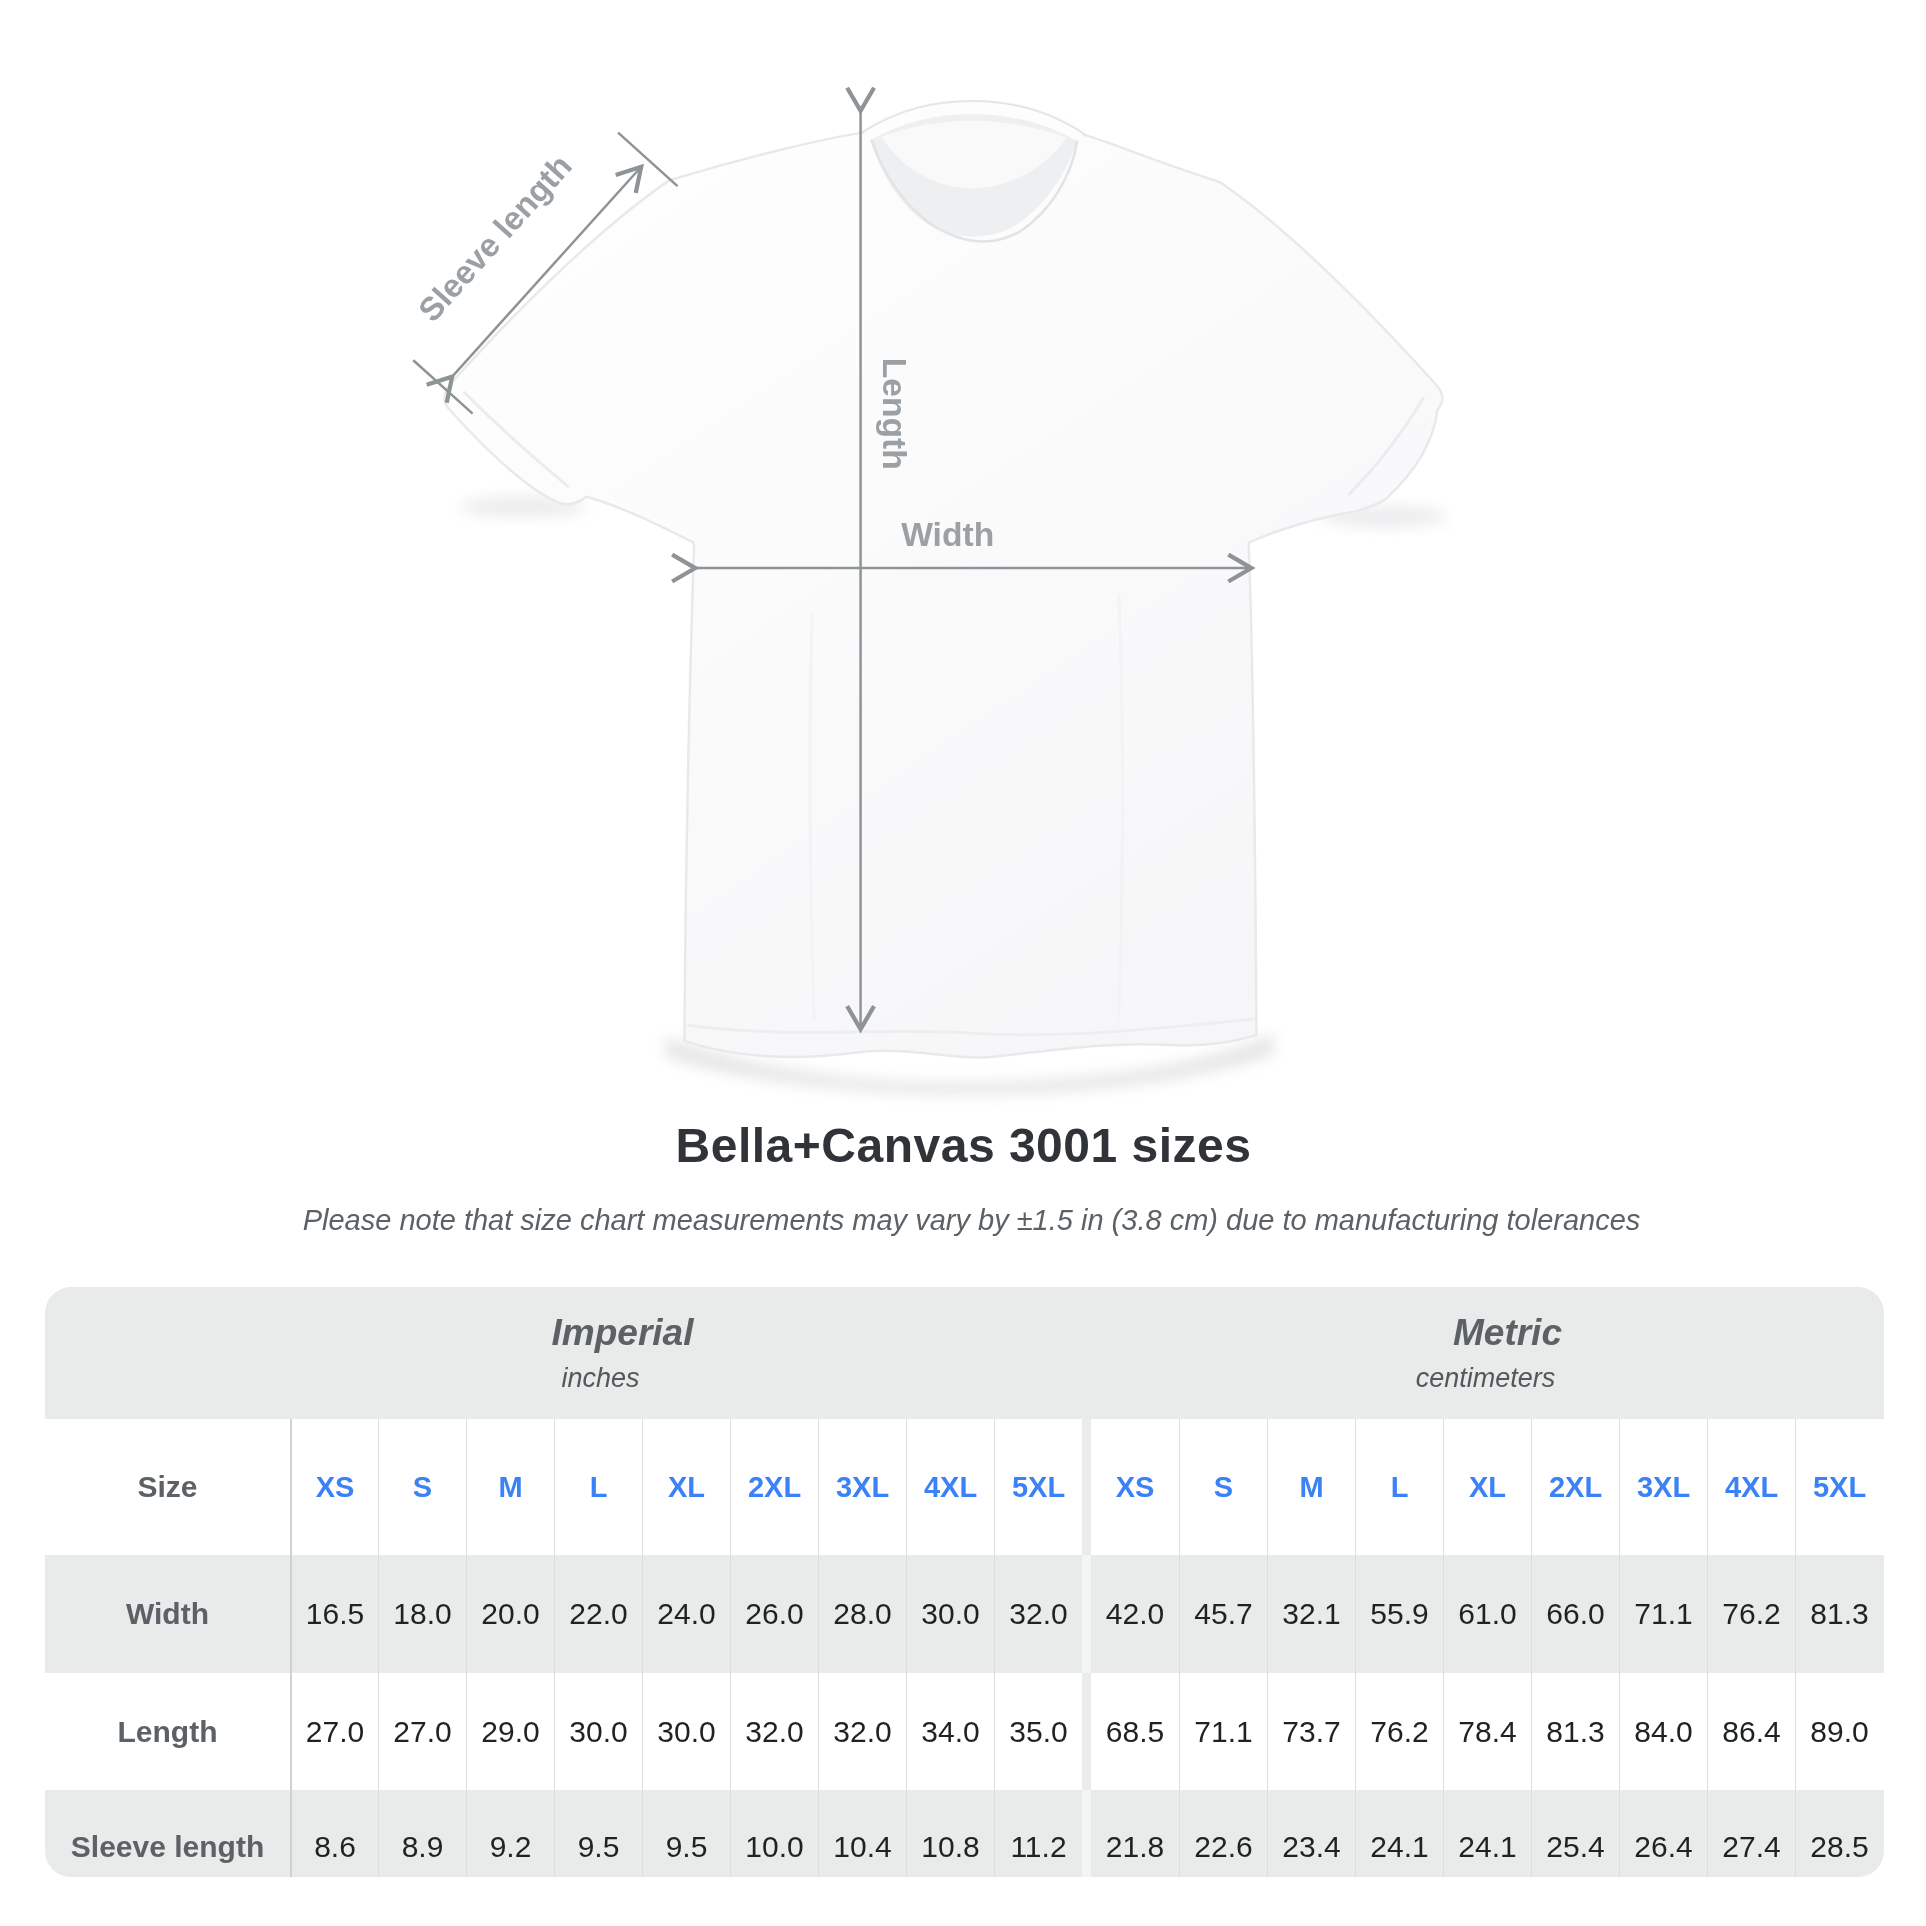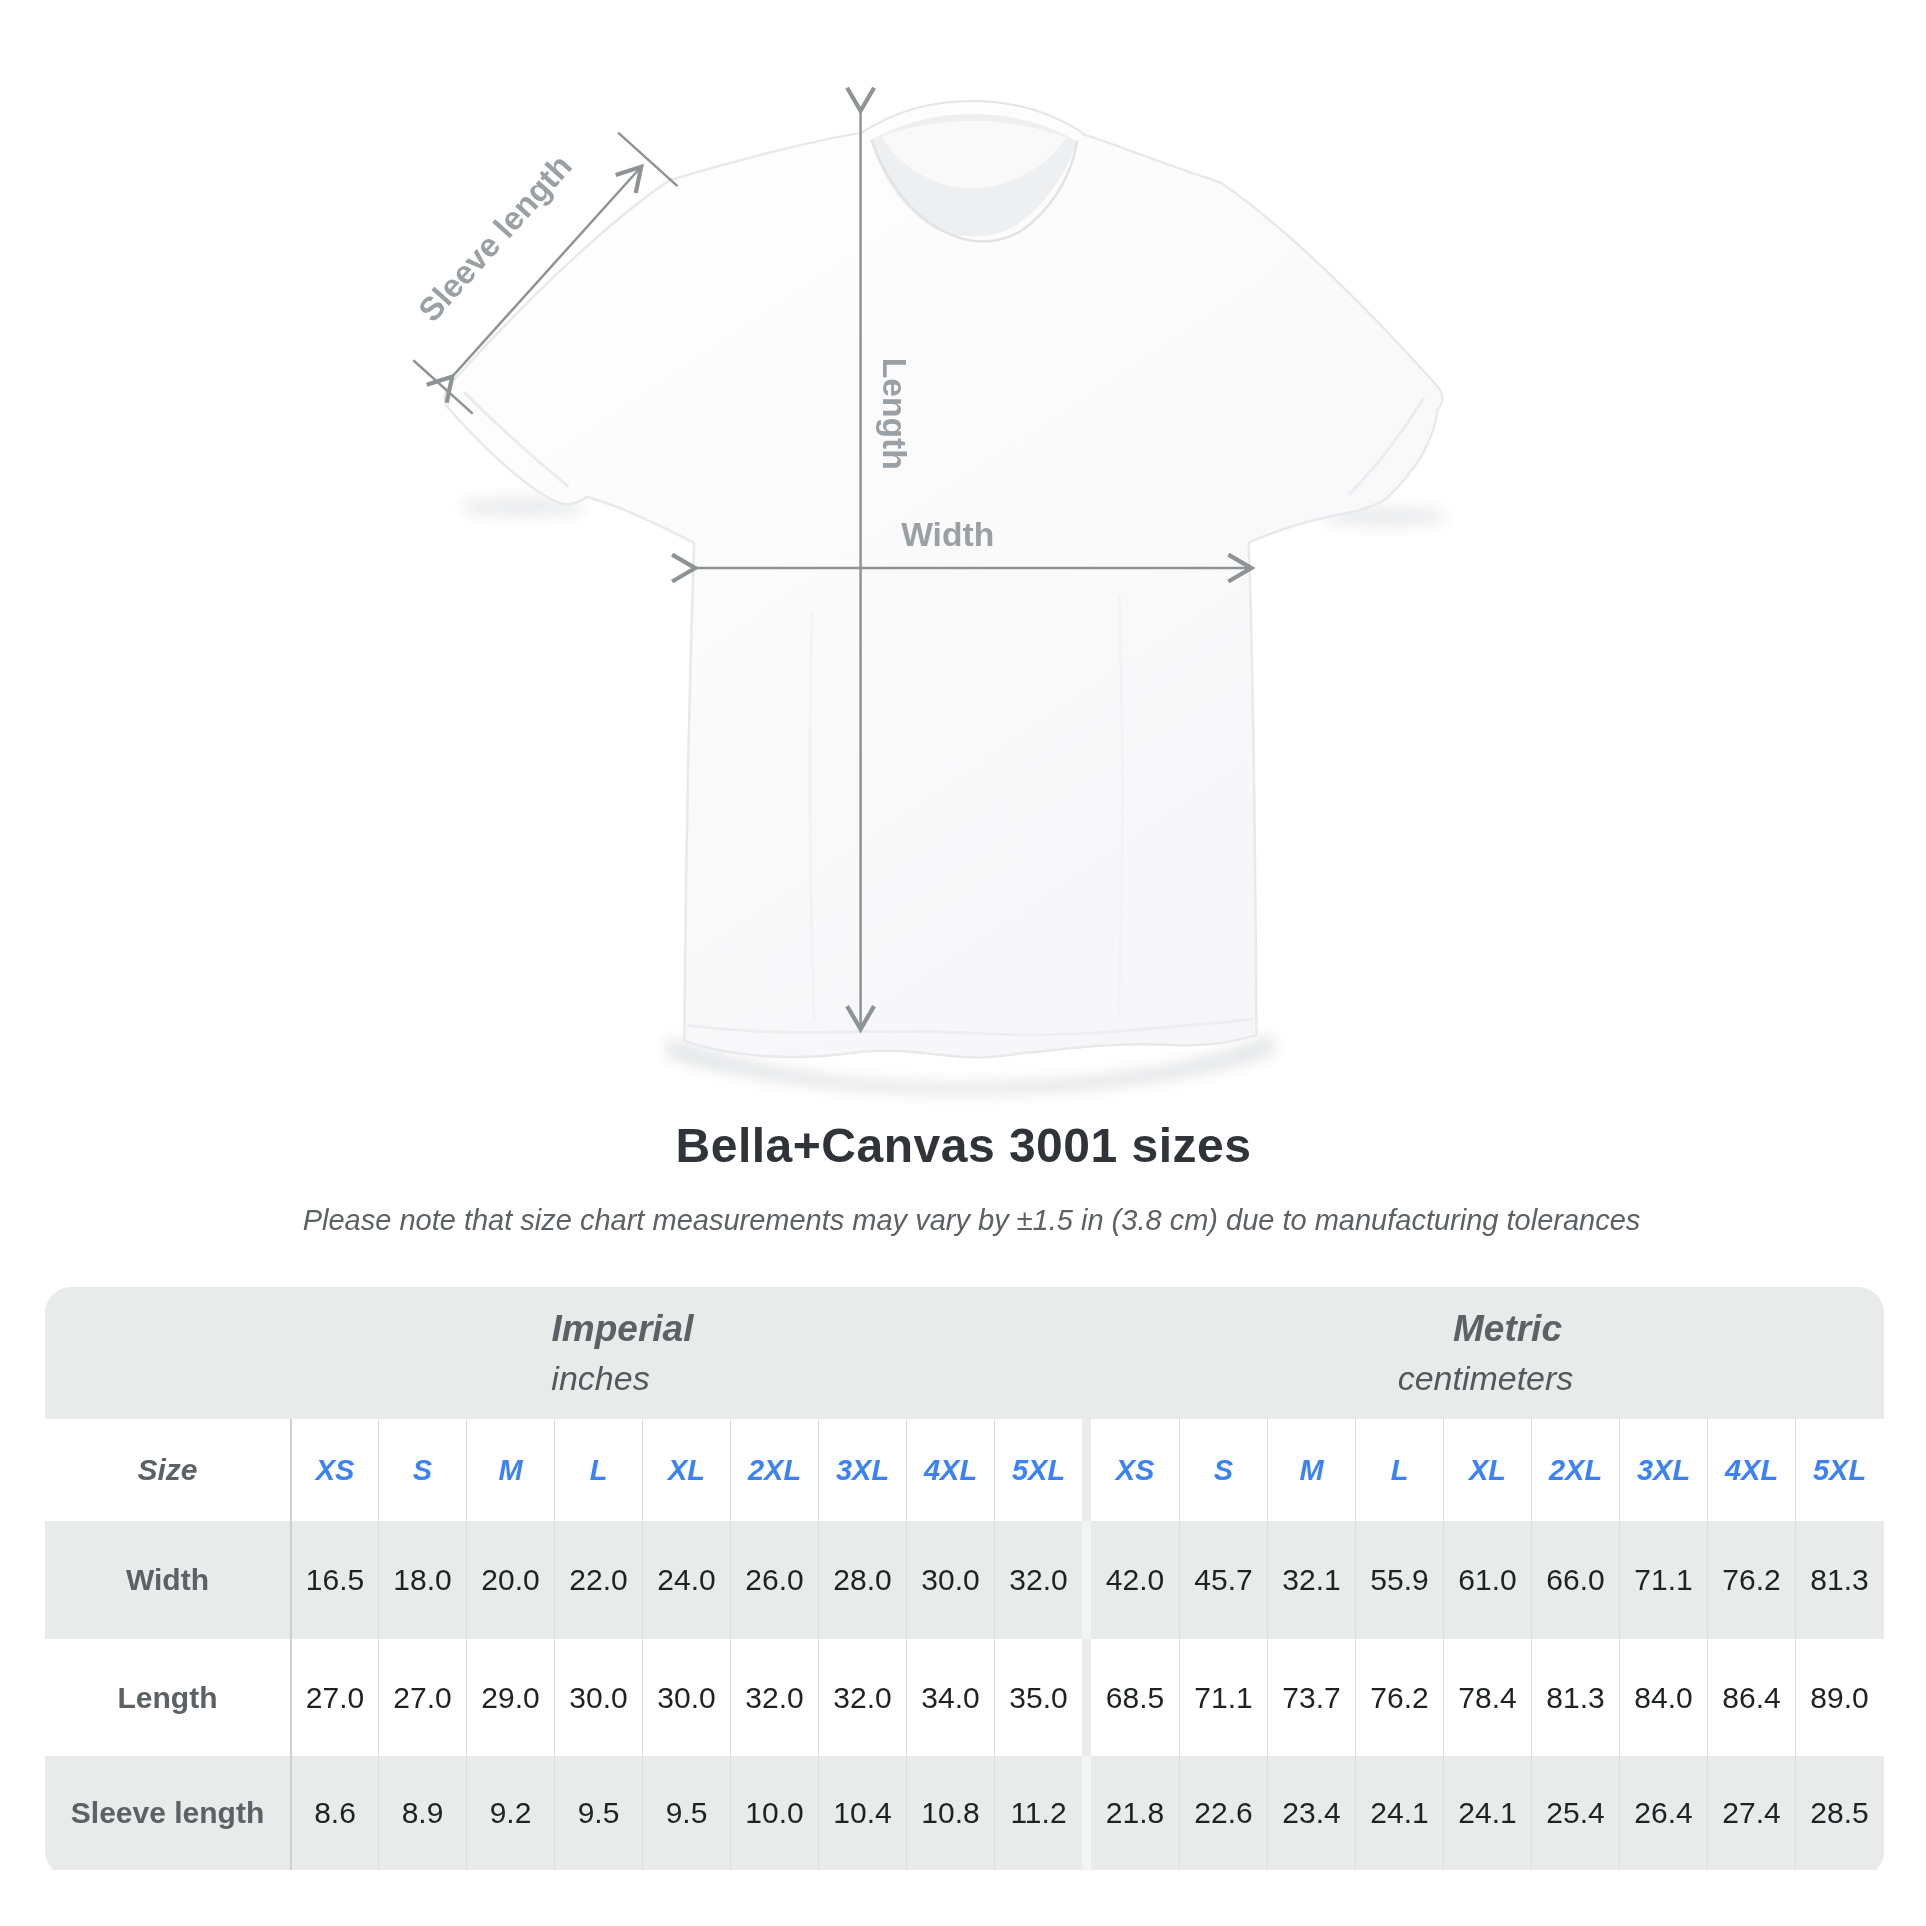--- a/index.html
+++ b/index.html
@@ -12,26 +12,26 @@
   .page-subtitle{position:absolute;left:0;top:1196px;width:1927px;text-align:center;margin:8px;
               font-size:29px;font-style:italic;color:#5c6165;}
 
   .size-table{position:absolute;left:45px;top:1287px;width:1839px;height:590px;
               border-radius:26px;overflow:hidden;background:#fff;}
   .band{height:132px;background:#e9eaea;display:flex;}
   .band .half{display:flex;flex-direction:column;align-items:center;justify-content:center;gap:9px;}
   .band .g1{width:1042px;padding-left:69px;box-sizing:border-box;}
   .band .g2{flex:1;}
   .gname{font-size:37px;font-weight:700;font-style:italic;color:#5b6165;margin-left:44px;}
-  .gunit{font-size:34px;font-style:italic;color:#53585c;}
+  .gunit{font-size:27px;font-style:italic;color:#53585c;}
 
   .row{display:grid;grid-template-columns:245px repeat(9,88px) 9px repeat(9,88px);
        align-items:center;text-align:center;background:#fff;}
   .row.gray{background:#e9eaea;}
-  .r-size{height:102px;font-style:italic;}
+  .r-size{height:136px;}
   .r-width{height:118px;}
   .r-length{height:117px;}
   .r-sleeve{height:114px;}
   .cell{font-size:30px;color:#1f2224;height:100%;display:flex;align-items:center;justify-content:center;}
   .cell.sep{border-left:1px solid #dcdddf;}
   .cell.sep-strong{border-left:2px solid #cfd1d3;}
   .hcell{font-size:29px;font-weight:700;color:#3b82f6;}
   .lbl{font-size:30px;font-weight:700;color:#5b6165;}
   .gdiv{height:100%;background:#e9ebec;}
   .row.gray .gdiv{background:#f3f4f5;}

